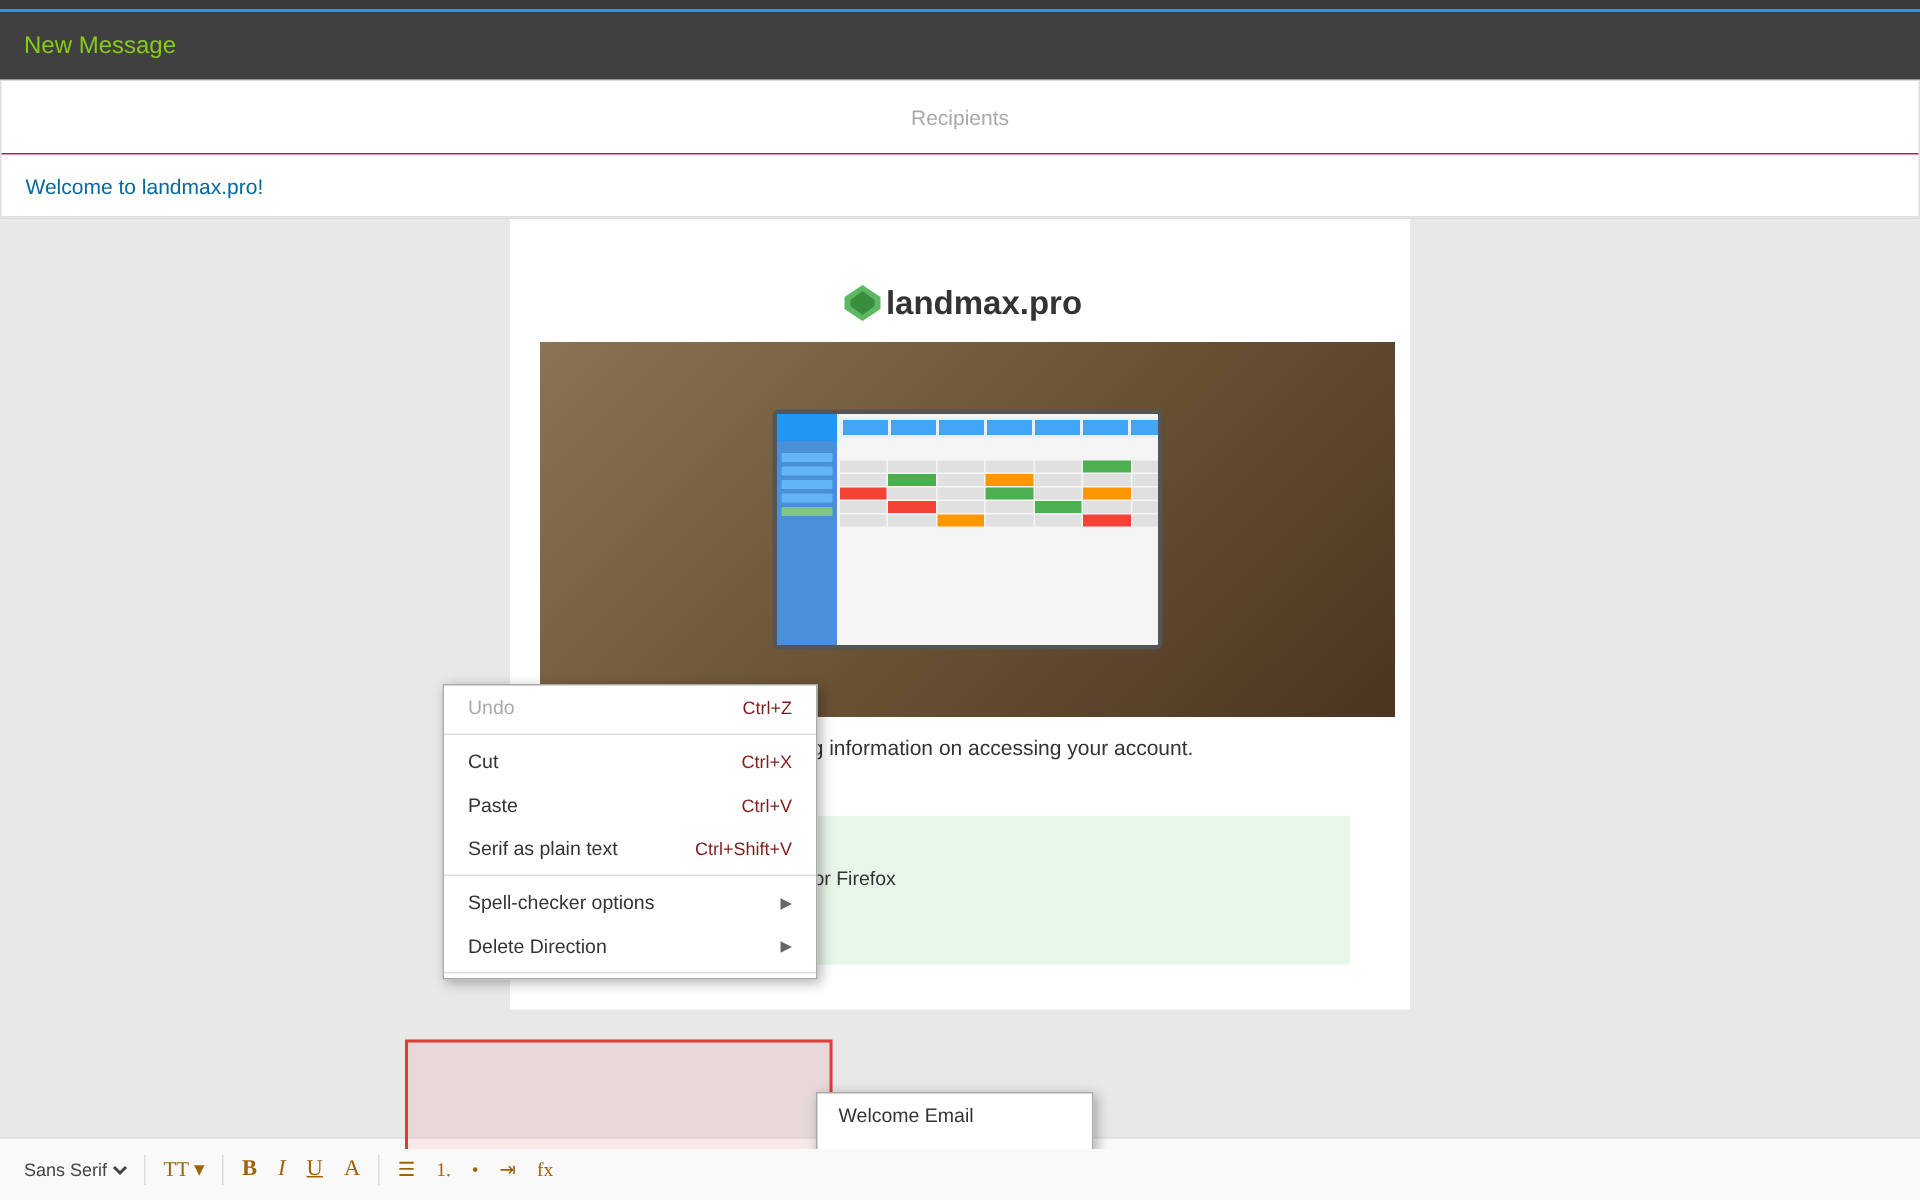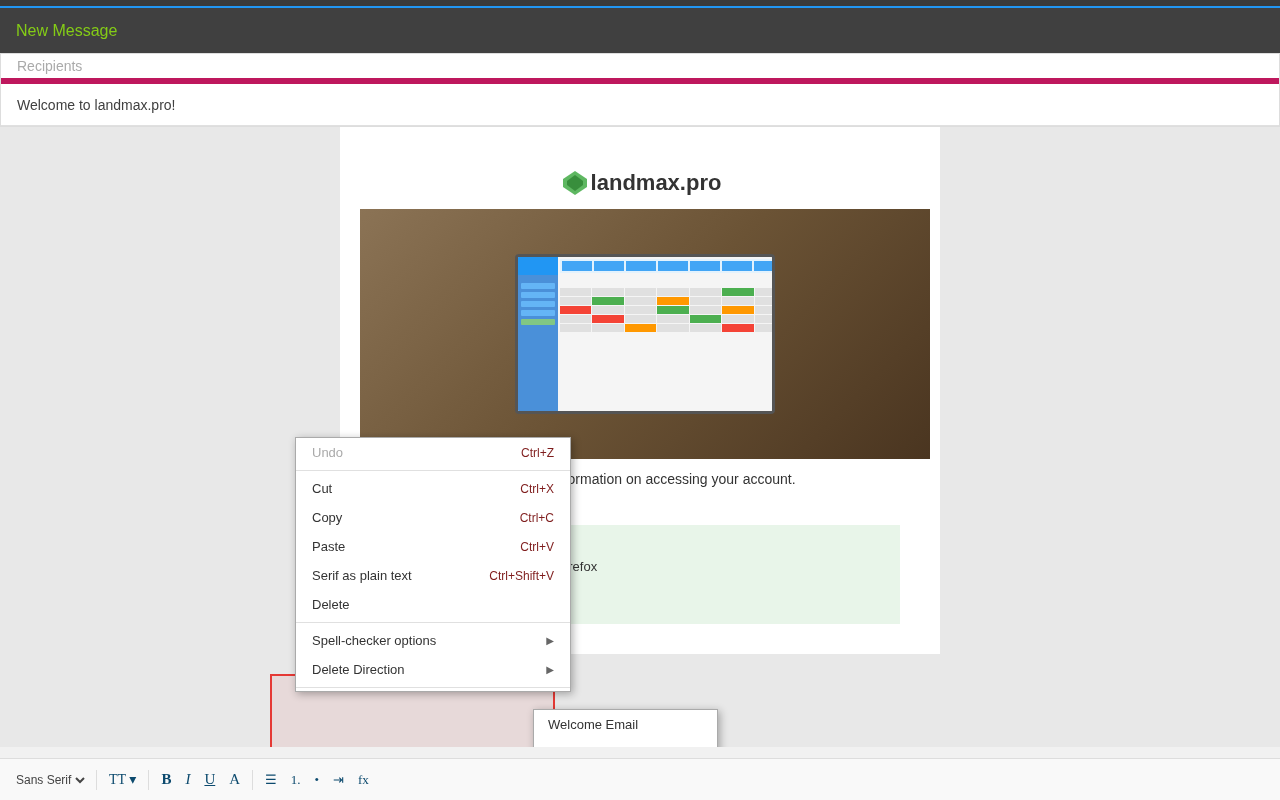--- a/index.html
+++ b/index.html
@@ -26,39 +26,40 @@
       border-bottom: 2px solid #2196F3;
     }
 
     
     #compose-area {
       background: #ffffff;
       border: 1px solid #ddd;
       margin: 0;
     }
     #recipients-row {
-      border-bottom: 6px solid #be185d;
+      border-bottom: 1px solid #be185d;
       padding: 10px 16px;
-      height: 30px;
-      display: flex;
-      align-items: center;
+      height: 49px;
+      display: flex;
+      align-items: center;
+      justify-content: center;
     }
     #recipients-label {
       color: #aaa;
       font-size: 14px;
     }
     #subject-row {
       border-bottom: 1px solid #e0e0e0;
       padding: 10px 16px;
       height: 42px;
       display: flex;
       align-items: center;
     }
     #subject-text {
-      color: #404040;
+      color: #0369a1;
       font-size: 14px;
     }
 
     
     #email-body {
       background: #e8e8e8;
       position: relative;
       height: 620px;
       overflow: hidden;
     }
@@ -123,21 +124,21 @@
     .screen-cal-cell.highlight { background: #4CAF50; }
     .screen-cal-cell.highlight2 { background: #FF9800; }
     .screen-cal-cell.highlight3 { background: #f44336; }
 
     
     #context-menu-main {
       position: absolute;
       background: #ffffff;
       border: 1px solid #aaa;
       box-shadow: 2px 2px 8px rgba(0,0,0,0.3);
-      width: 276px;
+      width: 250px;
       left: 295px;
       top: 310px;
       z-index: 100;
       font-size: 13px;
     }
     .ctx-item {
       padding: 7px 16px;
       display: flex;
       justify-content: space-between;
       align-items: center;
@@ -153,21 +154,21 @@
     .ctx-shortcut { color: #7f1d1d; font-size: 12px; }
     .ctx-arrow { font-size: 10px; color: #666; }
 
     
     #submenu-template {
       position: absolute;
       background: #ffffff;
       border: 1px solid #aaa;
       box-shadow: 2px 2px 8px rgba(0,0,0,0.3);
       width: 185px;
-      left: 533px;
+      left: 544px;
       top: 582px;
       z-index: 101;
       font-size: 13px;
     }
     .submenu-item {
       padding: 7px 14px;
       cursor: pointer;
       color: #333;
     }
 
@@ -196,21 +197,21 @@
       display: flex;
       align-items: center;
       padding: 0 12px;
       gap: 6px;
     }
     .toolbar-btn {
       background: none;
       border: none;
       cursor: pointer;
       font-size: 13px;
-      color: #0c4a6e;
+      color: #a16207;
       padding: 2px 4px;
       font-family: serif;
     }
     .toolbar-select {
       font-size: 12px;
       border: none;
       background: none;
       cursor: pointer;
       color: #444;
     }
@@ -371,33 +372,26 @@
     <div class="ctx-item disabled">
       <span>Undo</span>
       <span class="ctx-shortcut">Ctrl+Z</span>
     </div>
     <div class="ctx-separator"></div>
     <div class="ctx-item">
       <span>Cut</span>
       <span class="ctx-shortcut">Ctrl+X</span>
     </div>
     <div class="ctx-item">
-      <span>Copy</span>
-      <span class="ctx-shortcut">Ctrl+C</span>
-    </div>
-    <div class="ctx-item">
       <span>Paste</span>
       <span class="ctx-shortcut">Ctrl+V</span>
     </div>
     <div class="ctx-item">
       <span>Serif as plain text</span>
       <span class="ctx-shortcut">Ctrl+Shift+V</span>
-    </div>
-    <div class="ctx-item">
-      <span>Delete</span>
     </div>
     <div class="ctx-separator"></div>
     <div class="ctx-item">
       <span>Spell-checker options</span>
       <span class="ctx-arrow">▶</span>
     </div>
     <div class="ctx-item">
       <span>Delete Direction</span>
       <span class="ctx-arrow">▶</span>
     </div>

